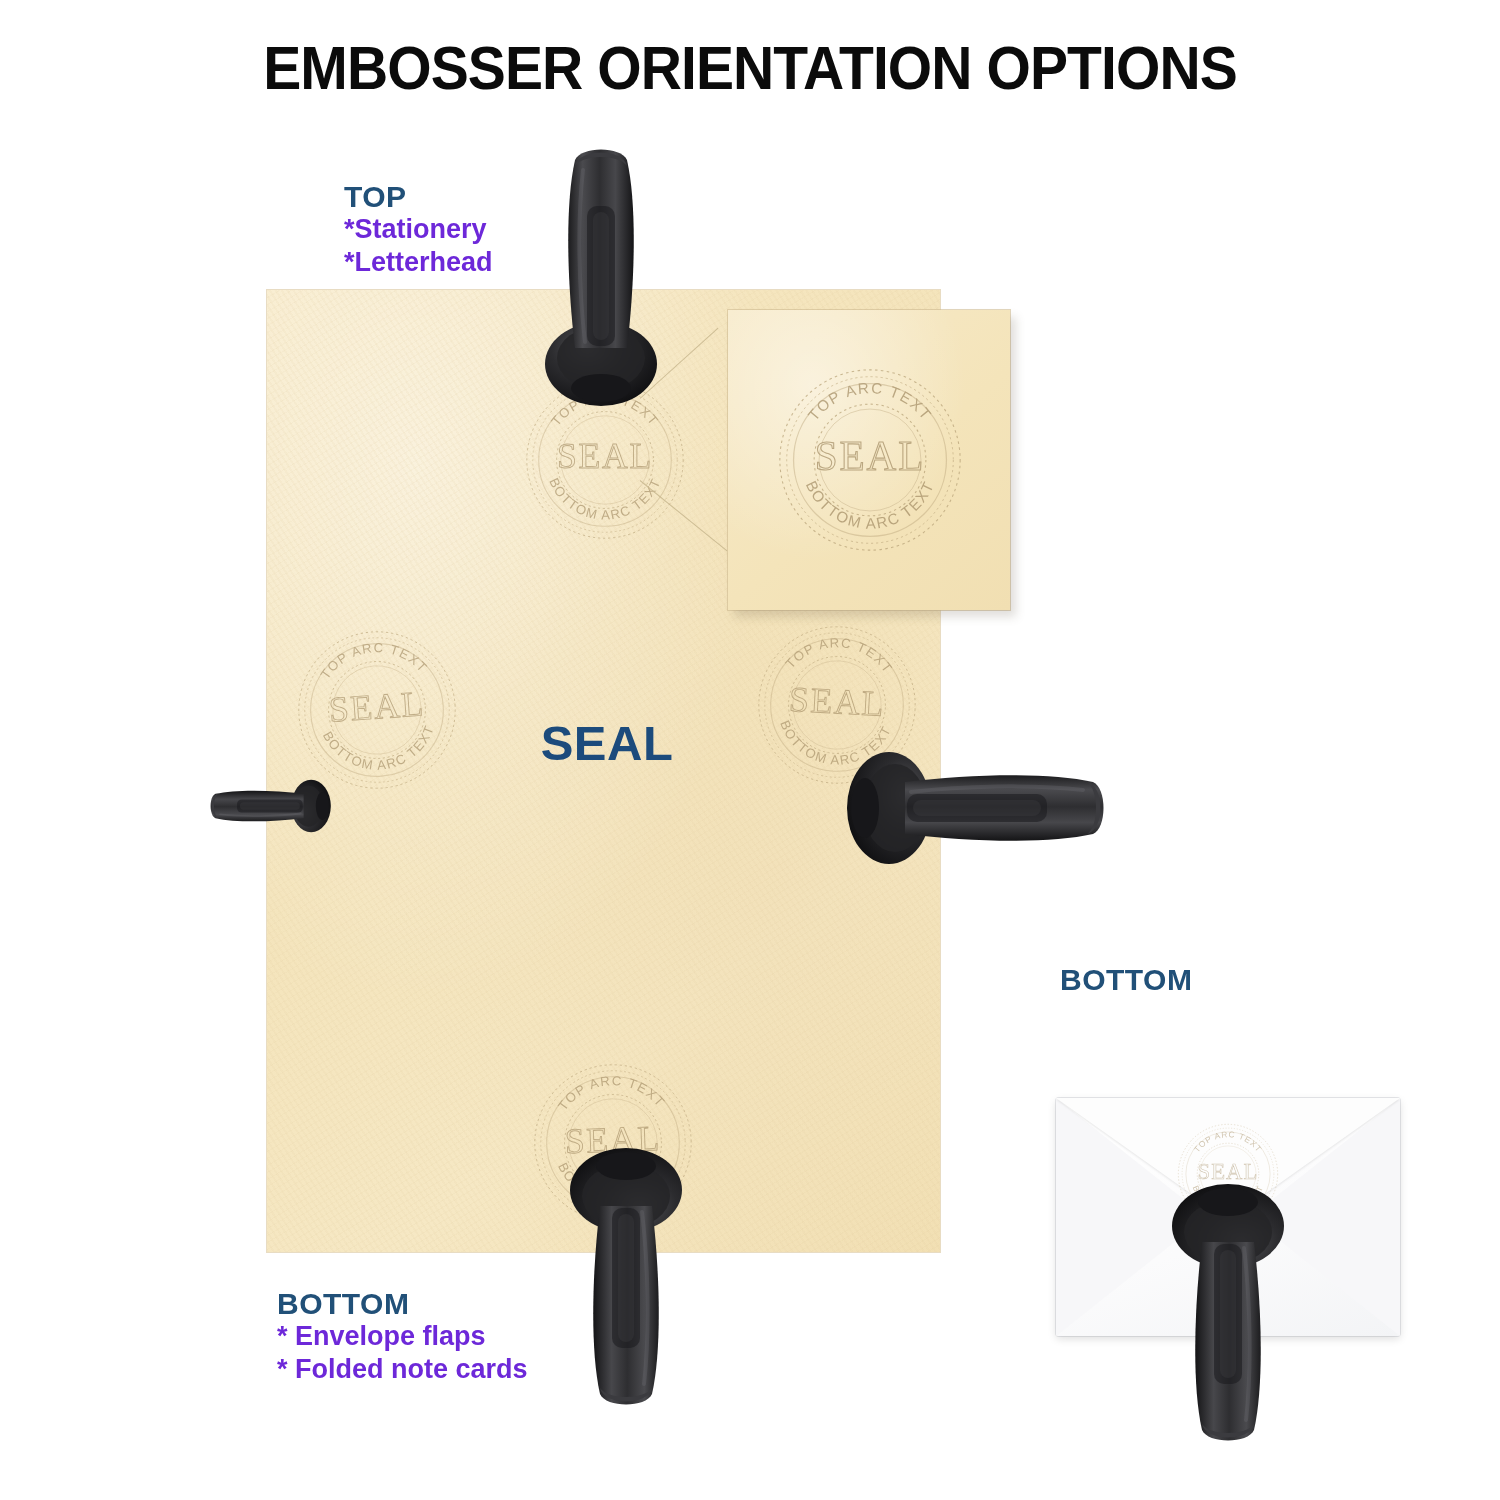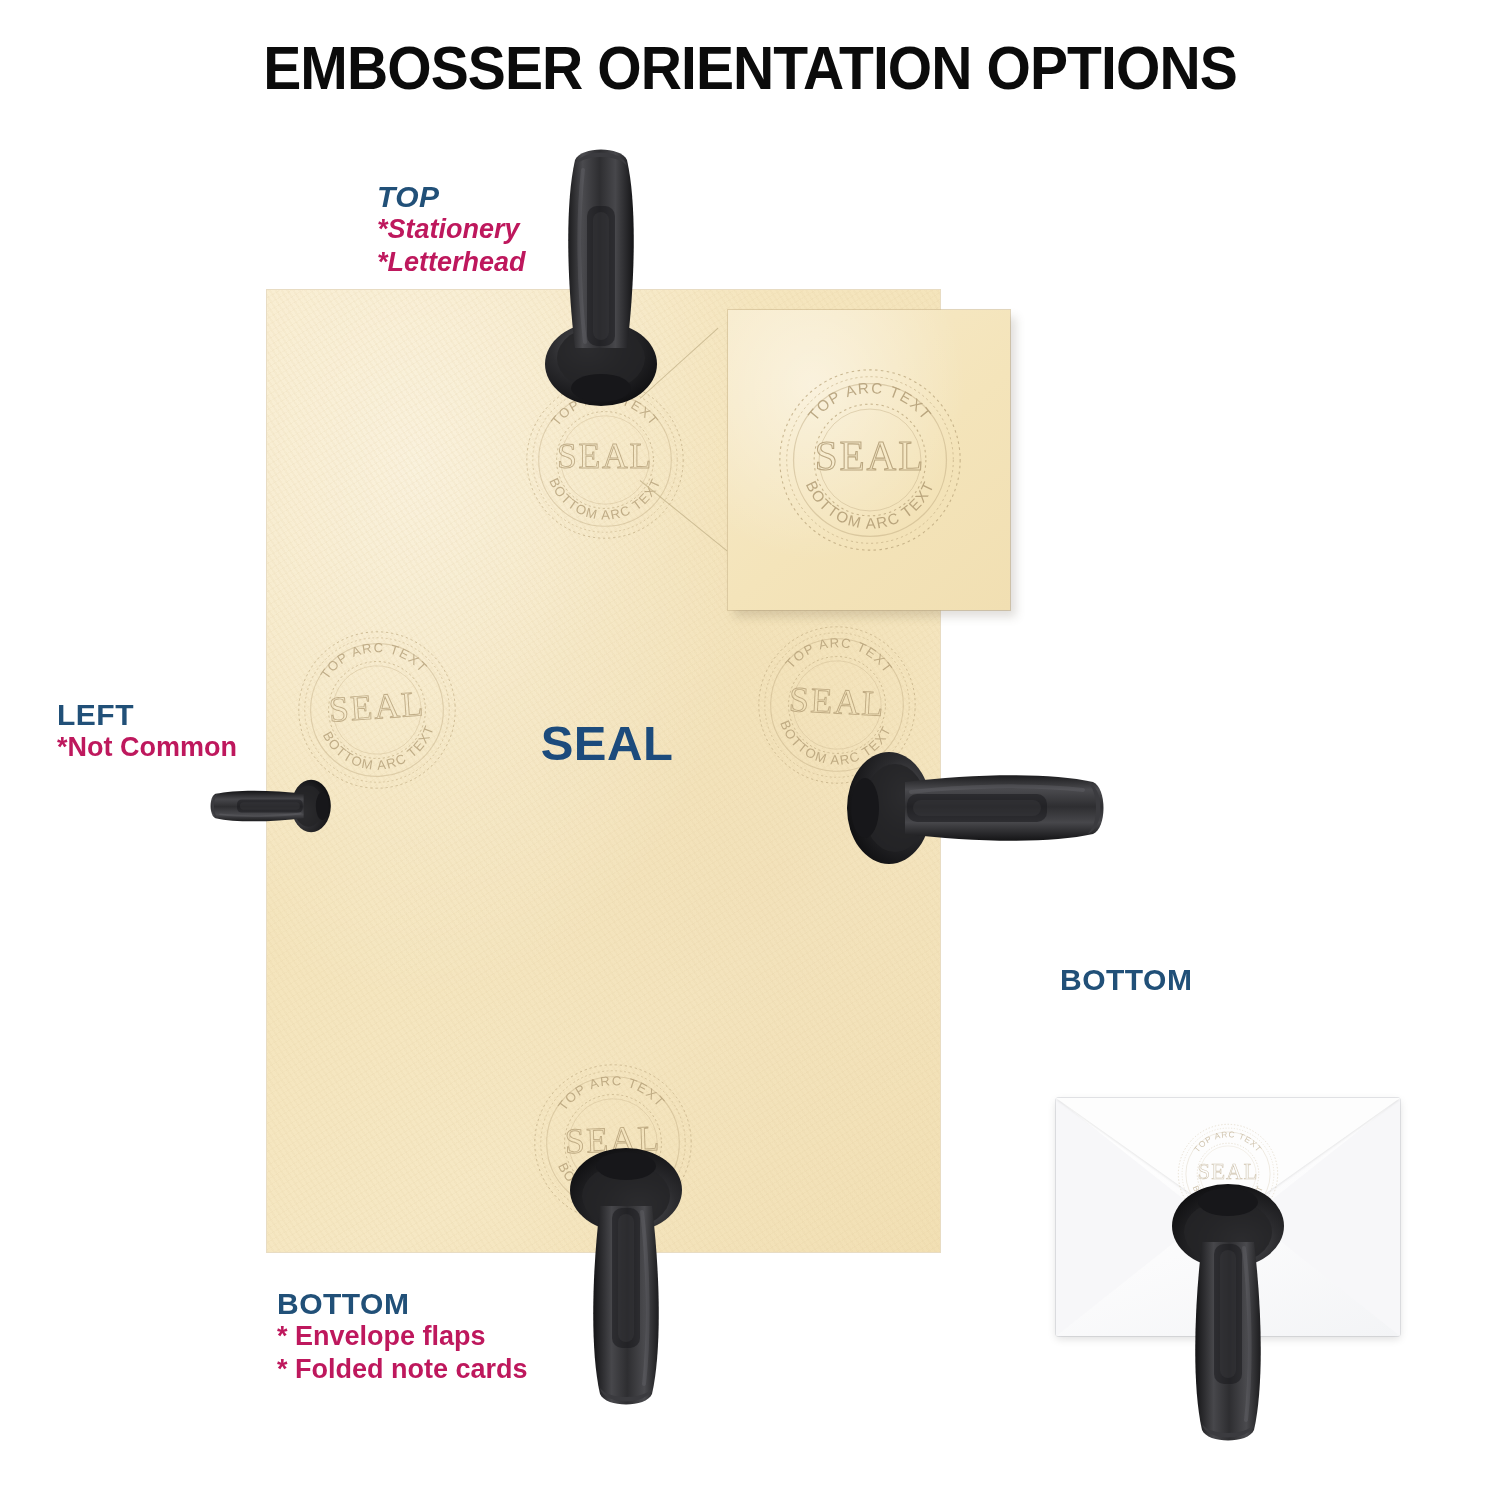--- a/index.html
+++ b/index.html
@@ -76,23 +76,23 @@
   .emb-right {left:845px;top:748px;}
   .emb-bottom{left:566px;top:1146px;}
   .emb-env   {left:1168px;top:1160px;}
 
   
   .label{position:absolute;}
   .label .head{
     font-size:30px;font-weight:bold;color:#215078;letter-spacing:.5px;line-height:1.1;
   }
   .label .line{
-    font-size:27px;font-weight:bold;color:#be185d;line-height:1.22;white-space:nowrap;
-  }
-  .lbl-top   {left:377px;top:180px;font-style:italic;}
+    font-size:27px;font-weight:bold;color:#6d28d9;line-height:1.22;white-space:nowrap;
+  }
+  .lbl-top   {left:344px;top:180px;}
   .lbl-left  {left:57px;top:698px;}
   .lbl-right {left:972px;top:687px;}
   .lbl-bottom-env{left:1060px;top:963px;}
   .lbl-bottom-page{left:277px;top:1287px;}
 
   
   .wordmark{
     position:absolute;left:367px;top:718px;width:480px;
     text-align:center;color:#1c4b7c;font-weight:bold;line-height:1.06;
     font-size:49px;letter-spacing:.5px;
@@ -251,24 +251,20 @@
         </g>
     </svg>
   </div>
 
   <div class="label lbl-top">
     <div class="head">TOP</div>
     <div class="line">*Stationery</div>
     <div class="line">*Letterhead</div>
   </div>
 
-  <div class="label lbl-left">
-    <div class="head">LEFT</div>
-    <div class="line">*Not Common</div>
-  </div>
 
 
   <div class="label lbl-bottom-env">
     <div class="head">BOTTOM</div>
   </div>
 
   <div class="label lbl-bottom-page">
     <div class="head">BOTTOM</div>
     <div class="line">* Envelope flaps</div>
     <div class="line">* Folded note cards</div>

